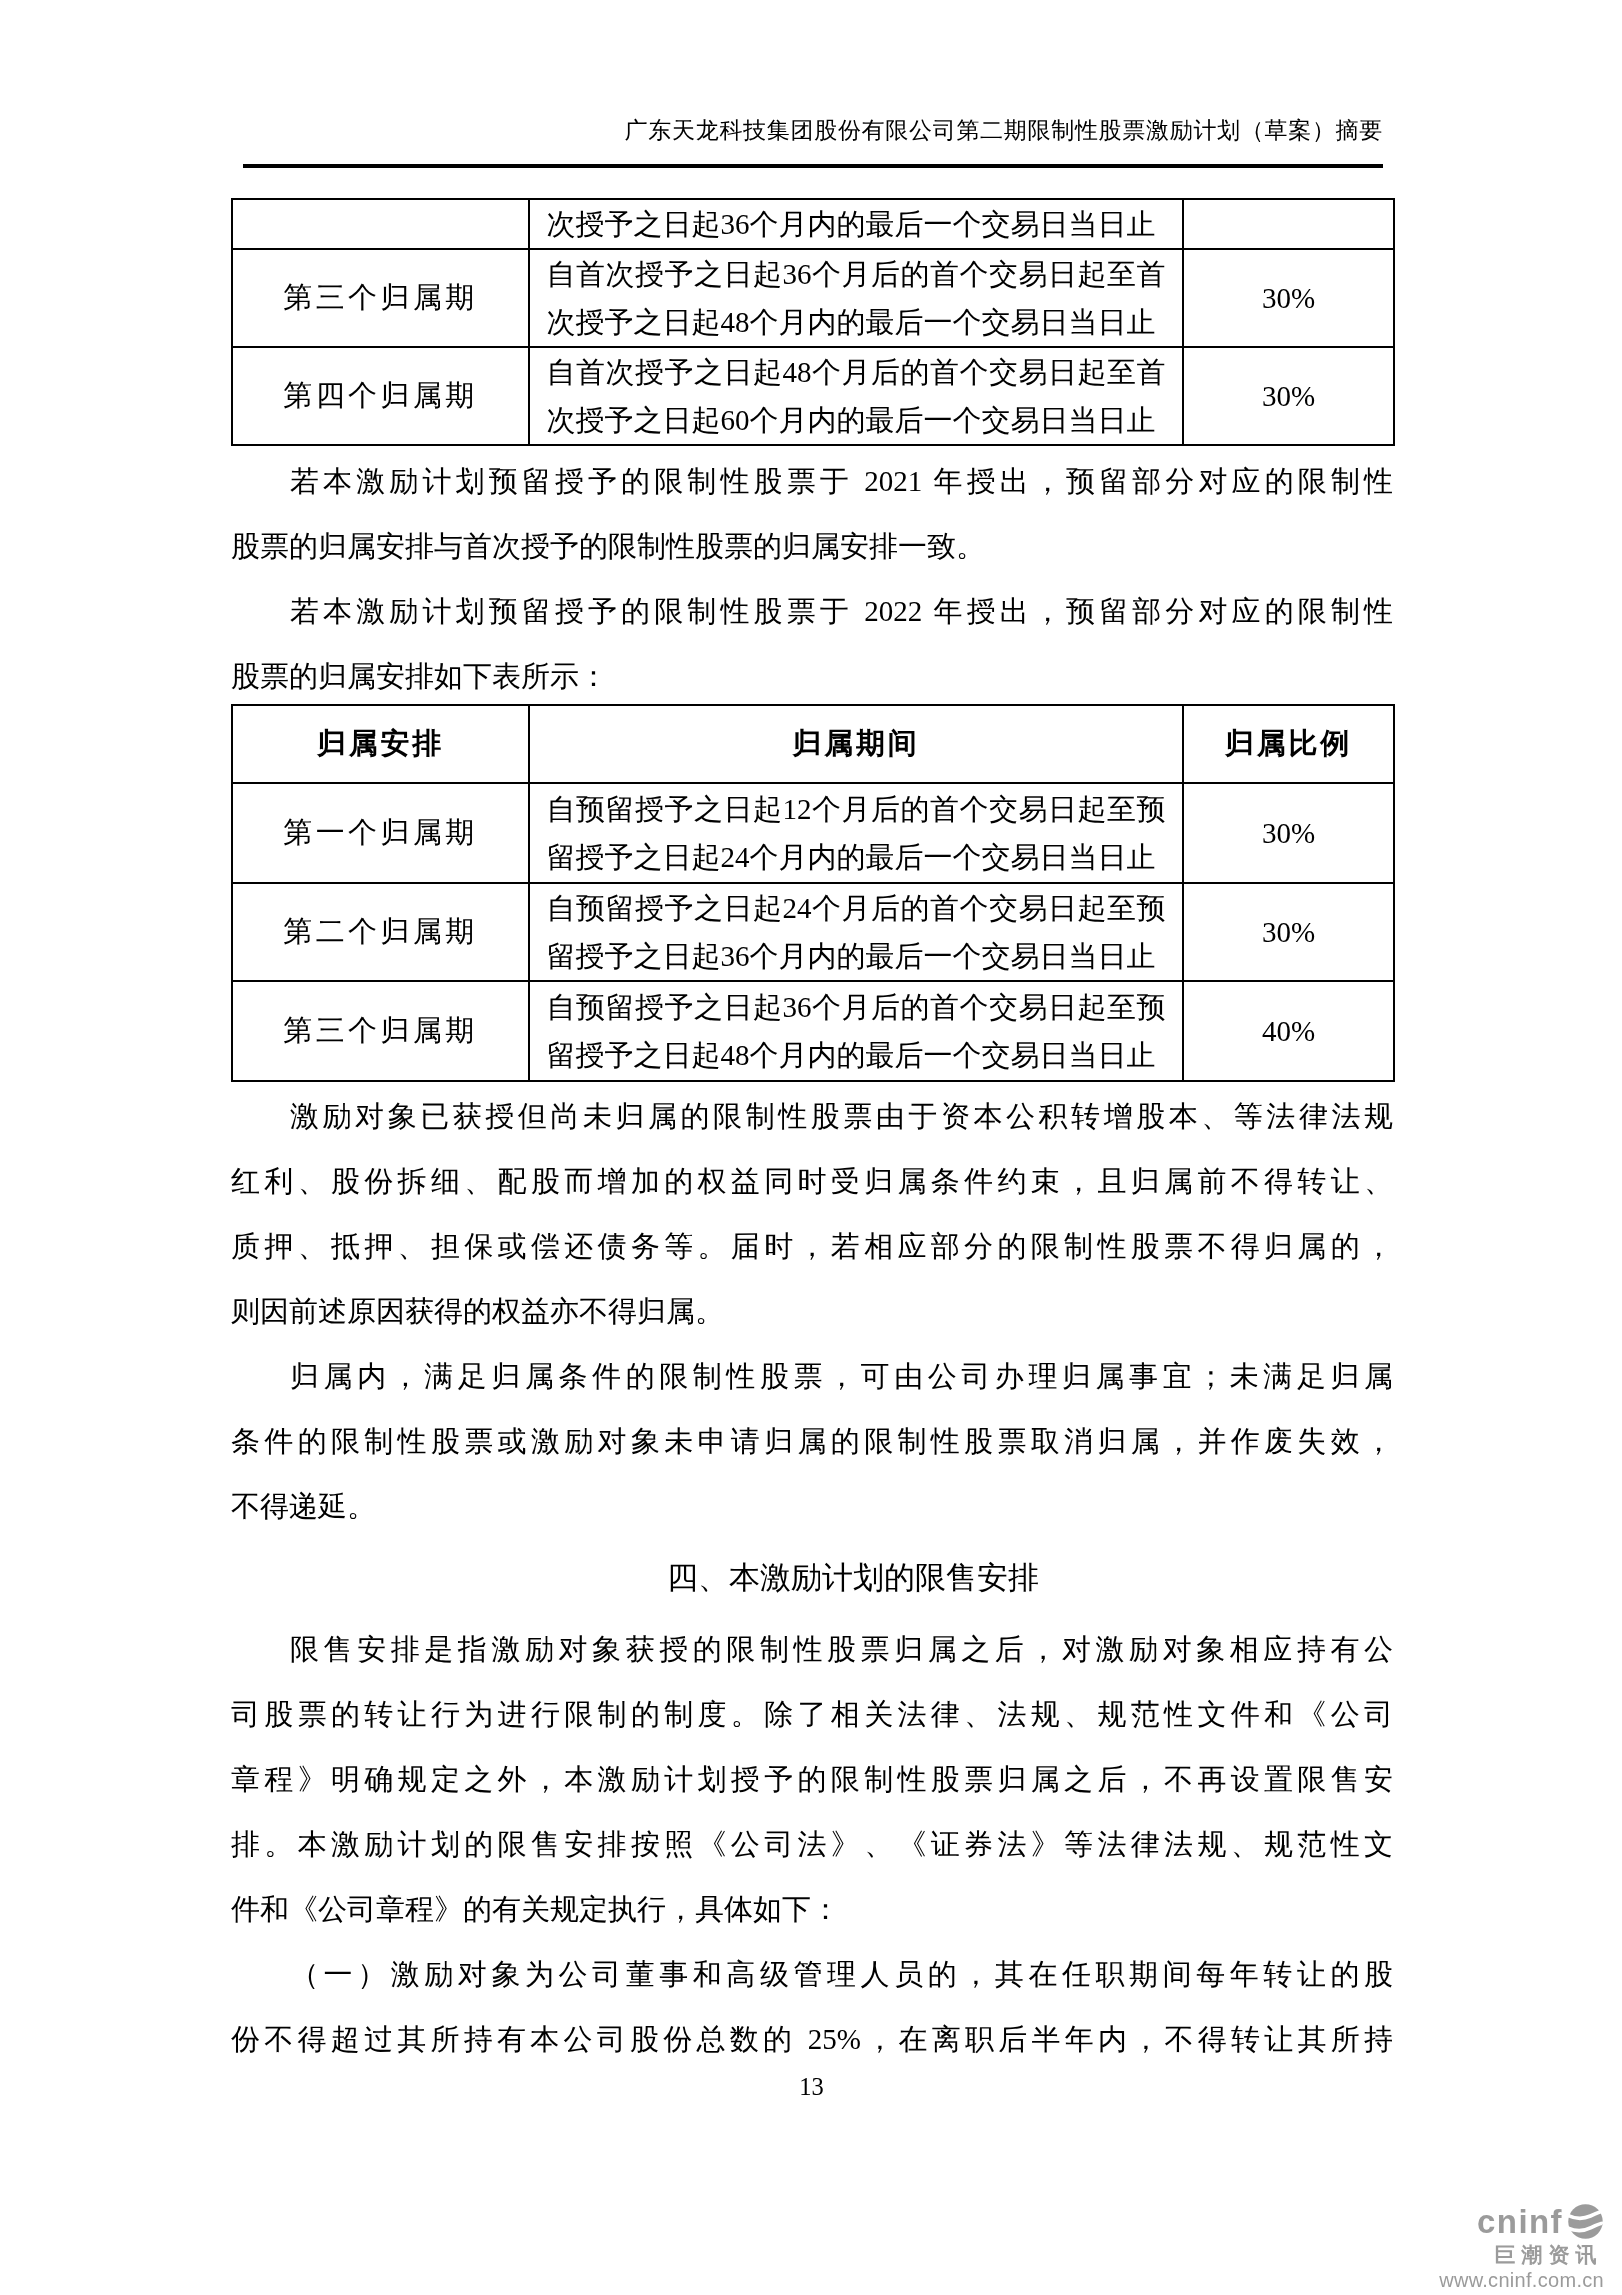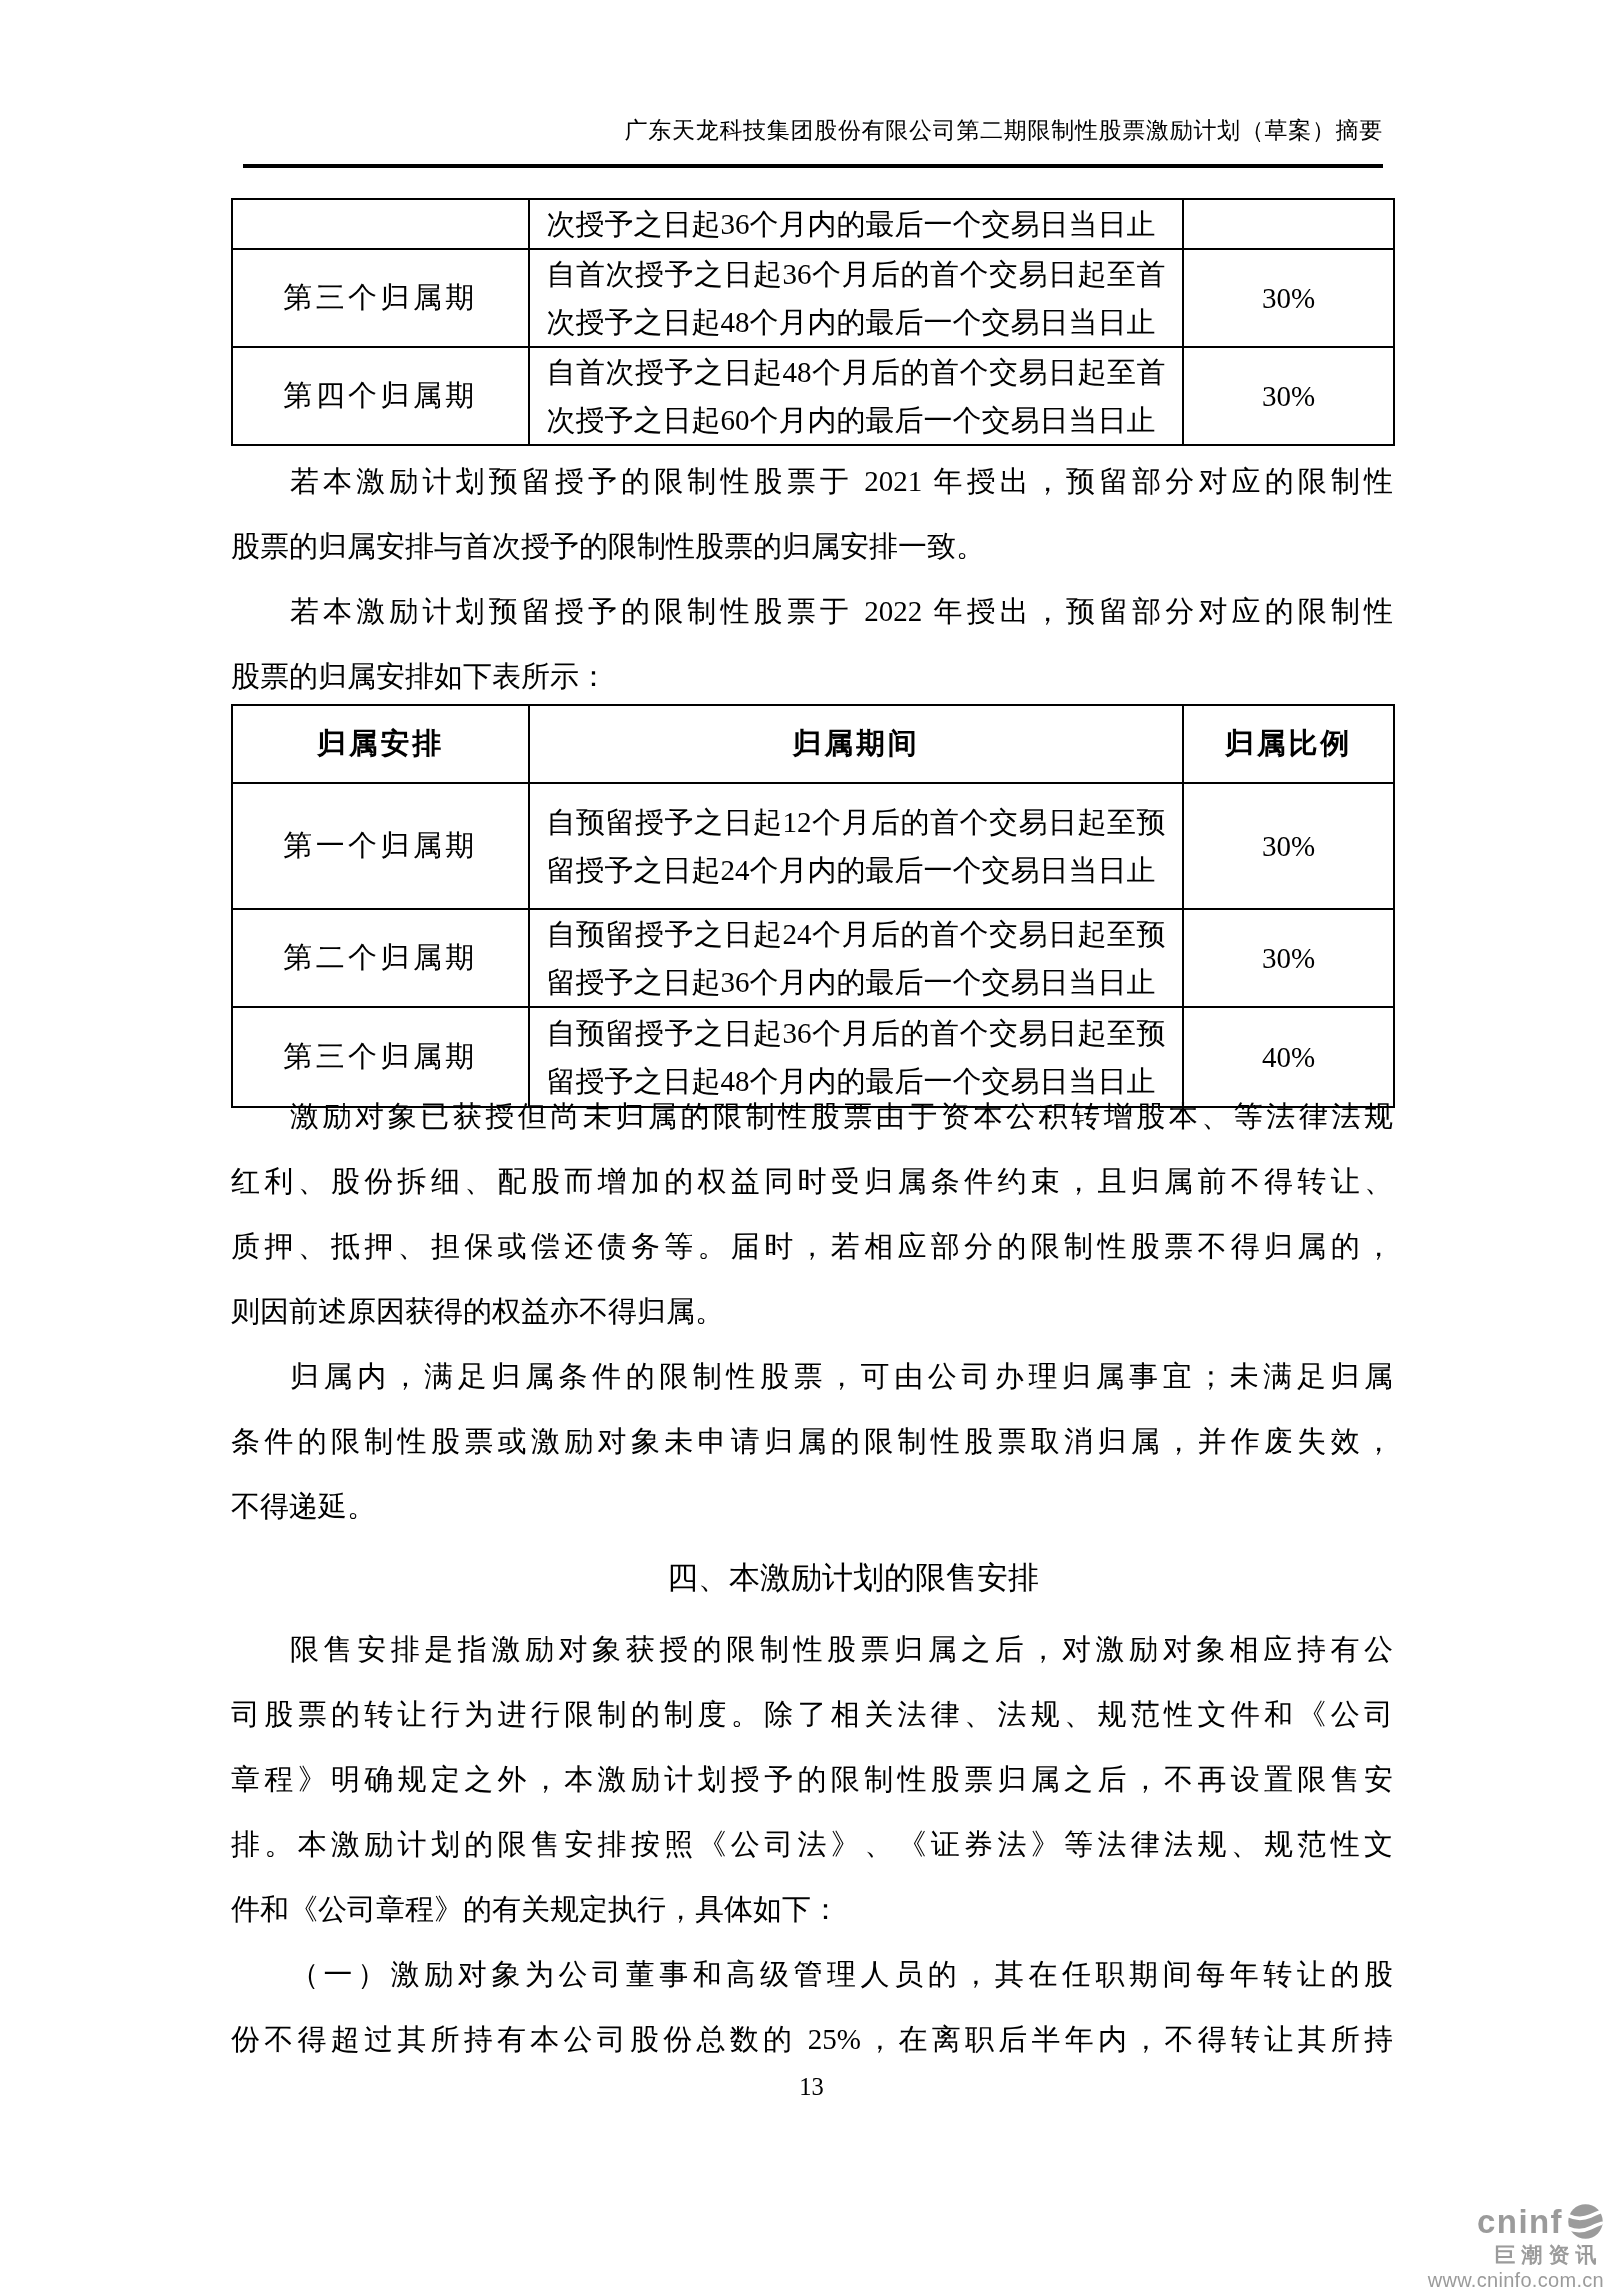--- a/index.html
+++ b/index.html
@@ -52,21 +52,21 @@
     font-size:29px;
   }
 
   .t1 { top:198px; }
   .t1 .r1 { height:49px; }
   .t1 .r2 { height:97px; }
   .t1 .r3 { height:84px; }
 
   .t2 { top:704px; }
   .t2 .rh { height:78px; }
-  .t2 .r1 { height:126px;border-radius:21px; }
+  .t2 .r1 { height:100px;border-radius:21px; }
   .t2 .r2 { height:97px; }
   .t2 .r3 { height:100px; }
 
   
   .flow {
     position:absolute;
     left:231px;
     width:1162px;
     font-size:29px;
   }
@@ -231,17 +231,17 @@
   <div class="footer-logo">
     <div class="logo-row">
       <span class="logo-brand">cninf</span>
       <svg class="globe" viewBox="0 0 60 60" xmlns="http://www.w3.org/2000/svg">
         <circle cx="30" cy="30" r="28" fill="#9b9b9b"></circle>
         <path d="M1 20 Q 20 29 38 21 T 59 13" stroke="#ffffff" stroke-width="6" fill="none"></path>
         <path d="M2 41 Q 21 49 39 40 T 59 33" stroke="#ffffff" stroke-width="6" fill="none"></path>
       </svg>
     </div>
     <div class="logo-cn">巨潮资讯</div>
-    <div class="logo-url">www.cninfo.com.cn</div>
+    <div class="logo-url">www.cninf.com.cn</div>
   </div>
 
 </div>
 
 
 </body></html>

